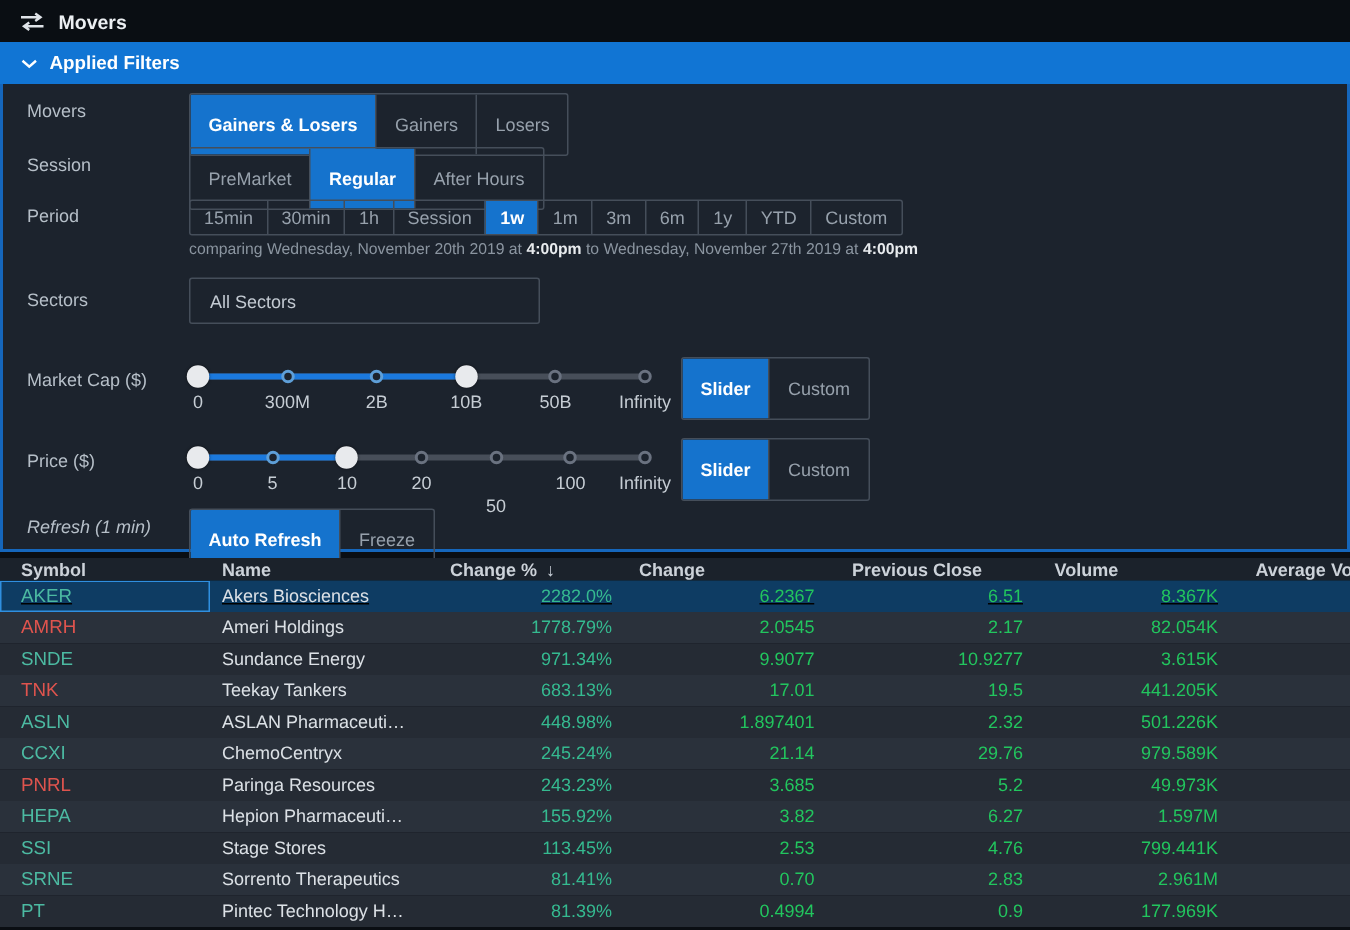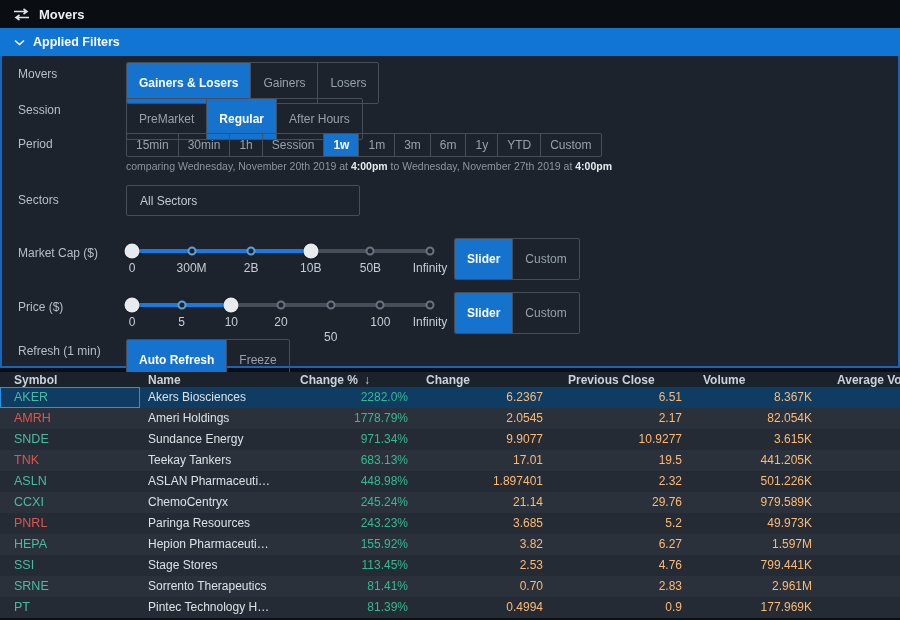--- a/index.html
+++ b/index.html
@@ -65,27 +65,27 @@
   .th { color:#ccd2d9; font-size:12px; font-weight:bold; white-space:nowrap; overflow:hidden; }
   .th.c0 { padding-left:14px; } .th.c1 { padding-left:8px; }
   .th.c2 { padding-left:10px; } .th.c3 { padding-left:18px; }
   .th.c4 { padding-left:25px; } .th.c5 { padding-left:21px; }
   .th.c6 { padding-left:25px; }
   .sort-ico { color:#c7ced6; font-size:12px; margin-left:6px; font-weight:normal; }
 
   .trow { height:21px; align-items:center; font-size:12px; }
   .trow.shade-a { background:#252b34; }
   .trow.shade-b { background:#2a313b; }
-  .trow.selected { background:#0e3c63; }
+  .trow.selected { background:#0e3c63;text-decoration:underline; }
   .td { white-space:nowrap; overflow:hidden; line-height:21px; }
   .td.symbol { padding-left:14px; font-size:12.5px; }
   .td.symbol.up { color:#4cbaa2; } .td.symbol.down { color:#df544e; }
   .trow.selected .td.symbol { box-shadow:inset 0 0 0 1px #2f8fe0; }
   .td.name { padding-left:8px; color:#dce1e6; }
-  .td.num { text-align:right; color:#fdba74; }
+  .td.num { text-align:right; color:#22c55e; }
   .td.pct { text-align:right; color:#35ba90; }
 </style>
 </head>
 <body>
 
 <div class="titlebar">
   <span class="swap-ico">
     <svg width="17" height="13" viewBox="0 0 17 13">
       <path d="M1 3.5 H13 M10.5 1 L14 3.5 L10.5 6" stroke="#dfe3e8" stroke-width="1.6" fill="none"></path>
       <path d="M16 9.5 H4 M6.5 7 L3 9.5 L6.5 12" stroke="#dfe3e8" stroke-width="1.6" fill="none"></path>
@@ -195,21 +195,21 @@
         <span class="stop off" style="left: 100%;"></span>
         <span class="tick-label" style="left: 100%;">Infinity</span>
       </span>
     <span class="seggroup h26" style="left:452px; top:0;">
         <span class="seg active">Slider</span>
         <span class="seg">Custom</span>
       </span>
   </div>
 
   <div class="frow" style="top:283px;">
-    <span class="flabel" style="line-height:24px;">Refresh (1 min)</span>
+    <span class="flabel" style="line-height:24px;font-style:italic;">Refresh (1 min)</span>
     <span class="seggroup h26" style="left:124px;">
         <span class="seg active">Auto Refresh</span>
         <span class="seg">Freeze</span>
       </span>
   </div>
 </div>
 
 <div class="table">
   <div class="grid thead">
     <div class="th c0">Symbol</div>

